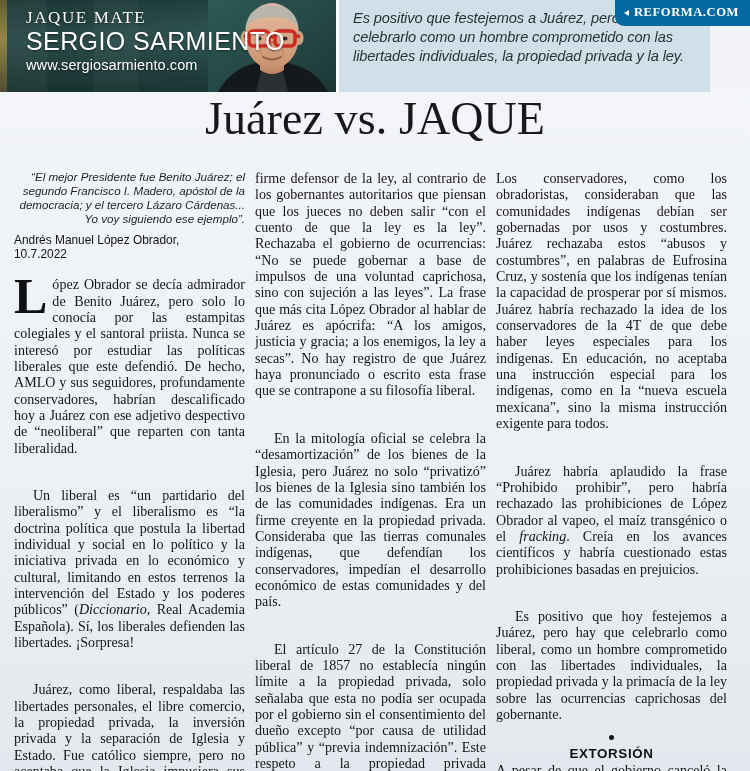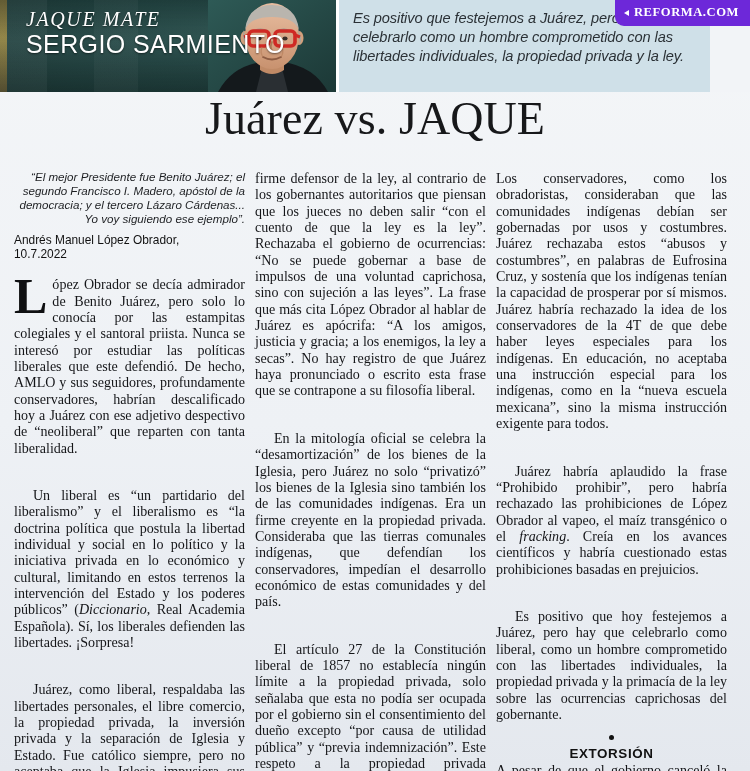--- a/index.html
+++ b/index.html
@@ -34,23 +34,23 @@
     background:
       linear-gradient(90deg,rgba(255,255,255,.05) 0 14%,transparent 14% 28%,rgba(255,255,255,.04) 28% 41%,transparent 41% 100%),
       linear-gradient(180deg,rgba(0,0,0,.18),rgba(255,255,255,.04) 45%,rgba(0,0,0,.22));
     opacity:.85;
   }
   .brand-text{
     position:absolute;left:26px;top:9px;z-index:3;
     font-family:"Liberation Sans",sans-serif;color:#fff;
   }
   .jm{
-    font-size:20px;letter-spacing:1.6px;font-weight:400;
-    font-family:"Liberation Serif",serif;
-    line-height:1.05;text-shadow:0 1px 2px rgba(0,0,0,.5);font-style:italic;
+    font-size:17px;letter-spacing:1.6px;font-weight:400;
+    font-family:"Liberation Serif",serif;
+    line-height:1.05;text-shadow:0 1px 2px rgba(0,0,0,.5);
   }
   .ss{
     font-size:25px;font-weight:400;letter-spacing:.4px;margin-top:1px;
     line-height:1.08;text-shadow:0 1px 2px rgba(0,0,0,.5);
   }
   .www{
     font-size:14.5px;font-weight:400;letter-spacing:.1px;margin-top:3px;
     line-height:1.1;text-shadow:0 1px 2px rgba(0,0,0,.5);
   }
 
@@ -69,21 +69,21 @@
     box-sizing:border-box;
     padding:9px 14px 0 14px;
   }
   .quote-box .qtext{
     font-family:"Liberation Sans",sans-serif;
     font-style:italic;font-size:14.6px;line-height:1.295;
     color:#2b3136;letter-spacing:-.1px;
   }
   .reforma-badge{
     position:absolute;right:0;top:0;z-index:6;
-    background:#6d28d9;color:#fff;
+    background:#0369a1;color:#fff;
     padding:5px 11px 6px 9px;
     border-bottom-left-radius:9px;
     font-family:"Liberation Serif",serif;
     font-weight:700;font-size:12.6px;letter-spacing:.55px;
     display:flex;align-items:center;gap:5px;white-space:nowrap;
   }
   .badge-arrow{
     width:0;height:0;border-top:3.5px solid transparent;
     border-bottom:3.5px solid transparent;border-right:5px solid #fff;
     display:inline-block;
@@ -164,20 +164,21 @@
 <div class="page">
 
   <div class="masthead">
 
     <div class="brand-panel">
       <div class="brand-tex"></div>
 
       <div class="brand-text">
         <div class="jm">JAQUE MATE</div>
         <div class="ss">SERGIO SARMIENTO</div>
+        <div class="www">www.sergiosarmiento.com</div>
       </div>
 
       <div class="portrait">
         <svg width="128" height="92" viewBox="0 0 128 92">
           <defs>
             <linearGradient id="bgp" x1="0" y1="0" x2="1" y2="1">
               <stop offset="0" stop-color="#2e5a56"></stop>
                 <stop offset="1" stop-color="#1c3836"></stop>
             </linearGradient>
             <linearGradient id="skin" x1="0" y1="0" x2="0" y2="1">

